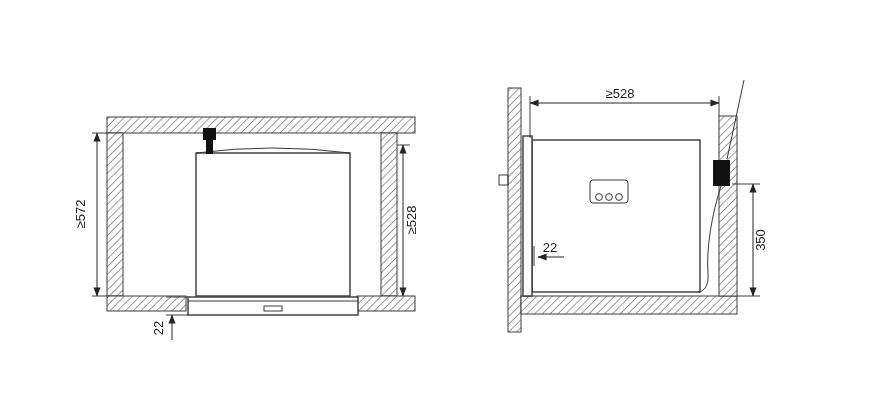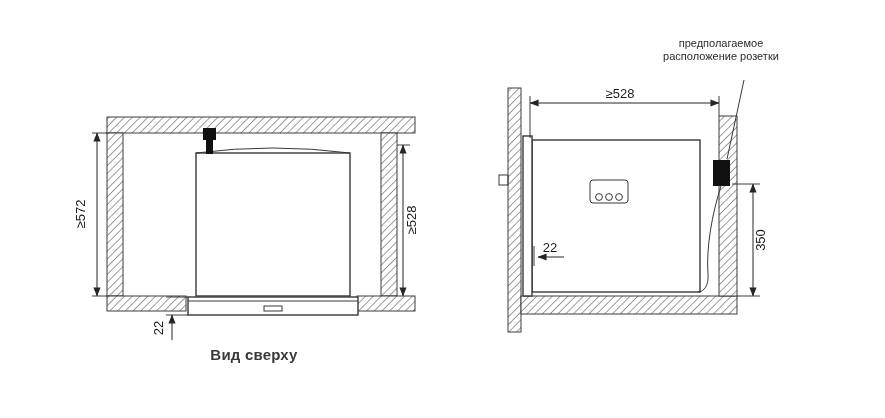--- a/index.html
+++ b/index.html
@@ -92,15 +92,13 @@
 
       <line class="ext" x1="732" y1="184" x2="760" y2="184"></line>
       <line class="ext" x1="737" y1="296" x2="760" y2="296"></line>
       <line class="dim" x1="753" y1="184" x2="753" y2="296" marker-start="url(#arr)" marker-end="url(#arr)"></line>
       <text class="dim-text" text-anchor="middle" transform="rotate(-90 765 240)" x="765" y="240">350</text>
 
       <line class="thin" x1="744" y1="80" x2="727" y2="159"></line>
     </g>
   </svg>
 
-  <div class="socket-note">предполагаемое расположение розетки</div>
-  <div class="view-label" id="top-view-label">Вид сверху</div>
 </div>
 
 </body></html>

